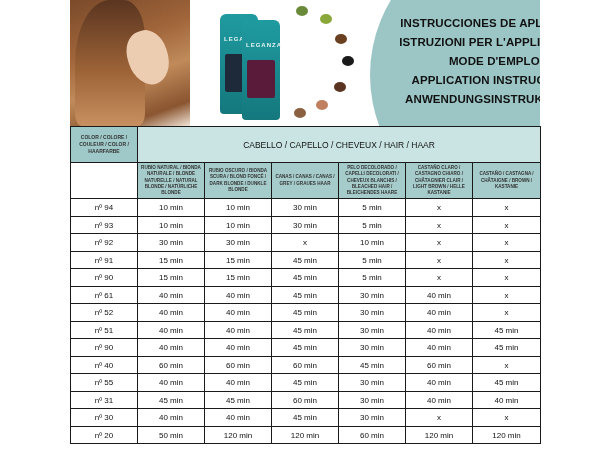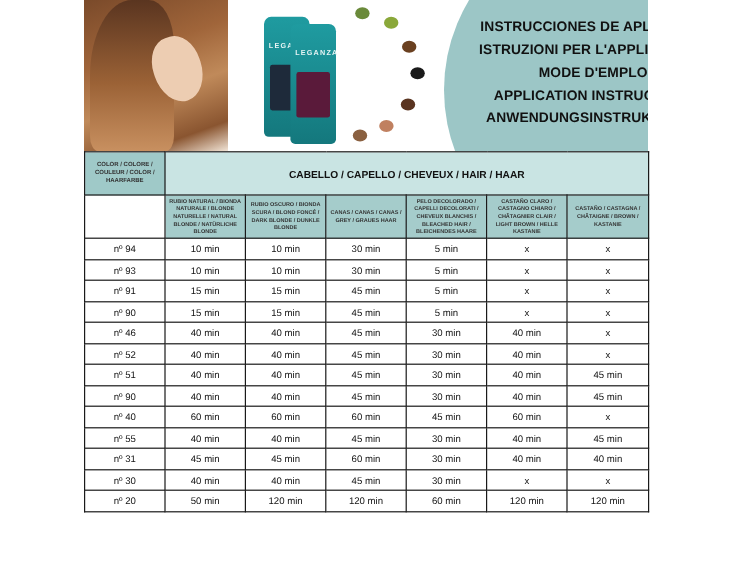--- a/index.html
+++ b/index.html
@@ -24,21 +24,21 @@
 
   .circle { position: absolute; left: 300px; top: -70px; width: 290px; height: 290px; border-radius: 50%;
     background: #9cc6c6; }
   .circle-rect { position: absolute; left: 370px; top: 0; width: 170px; height: 126px; background: #9cc6c6; }
   .titles { position: absolute; left: 312px; top: 14px; width: 228px; text-align: center; }
   .titles div { font-size: 11.5px; font-weight: bold; color: #111; line-height: 19px; letter-spacing: 0.1px; }
 
   table { position: absolute; left: 70px; top: 126px; width: 470px; border-collapse: collapse; table-layout: fixed; }
   td, th { border: 1.5px solid #1a1a1a; text-align: center; vertical-align: middle; }
   .h-color { background: #9fc9c8; font-size: 5px; font-weight: bold; color: #333; line-height: 7px; padding: 2px; height: 28px; }
-  .h-cabello { background: #c9e4e3; font-size: 8.5px; font-weight: bold; color: #111; height: 36px; }
+  .h-cabello { background: #c9e4e3; font-size: 8.5px; font-weight: normal; color: #111; height: 36px; }
   .h-sub { background: #a5cccb; font-size: 4.6px; color: #333; line-height: 6.3px; padding: 2px 3px; height: 35px; }
   .h-blank { background: #fff; }
   td.cell { font-size: 8px; color: #111; height: 17.5px; background: #fff; }
   td.name { font-size: 8px; color: #111; margin-top: 44px; }
 </style>
 </head>
 <body>
 
 <div class="banner">
   <div class="photo">
@@ -112,39 +112,48 @@
       <tr>
         <td class="cell name">nº 93</td>
         <td class="cell">10 min</td>
         <td class="cell">10 min</td>
         <td class="cell">30 min</td>
         <td class="cell">5 min</td>
         <td class="cell">x</td>
         <td class="cell">x</td>
       </tr>
       <tr>
+        <td class="cell name">nº 92</td>
+        <td class="cell">30 min</td>
+        <td class="cell">30 min</td>
+        <td class="cell">x</td>
+        <td class="cell">10 min</td>
+        <td class="cell">x</td>
+        <td class="cell">x</td>
+      </tr>
+      <tr>
         <td class="cell name">nº 91</td>
         <td class="cell">15 min</td>
         <td class="cell">15 min</td>
         <td class="cell">45 min</td>
         <td class="cell">5 min</td>
         <td class="cell">x</td>
         <td class="cell">x</td>
       </tr>
       <tr>
         <td class="cell name">nº 90</td>
         <td class="cell">15 min</td>
         <td class="cell">15 min</td>
         <td class="cell">45 min</td>
         <td class="cell">5 min</td>
         <td class="cell">x</td>
         <td class="cell">x</td>
       </tr>
       <tr>
-        <td class="cell name">nº 46</td>
+        <td class="cell name">nº 61</td>
         <td class="cell">40 min</td>
         <td class="cell">40 min</td>
         <td class="cell">45 min</td>
         <td class="cell">30 min</td>
         <td class="cell">40 min</td>
         <td class="cell">x</td>
       </tr>
       <tr>
         <td class="cell name">nº 52</td>
         <td class="cell">40 min</td>

